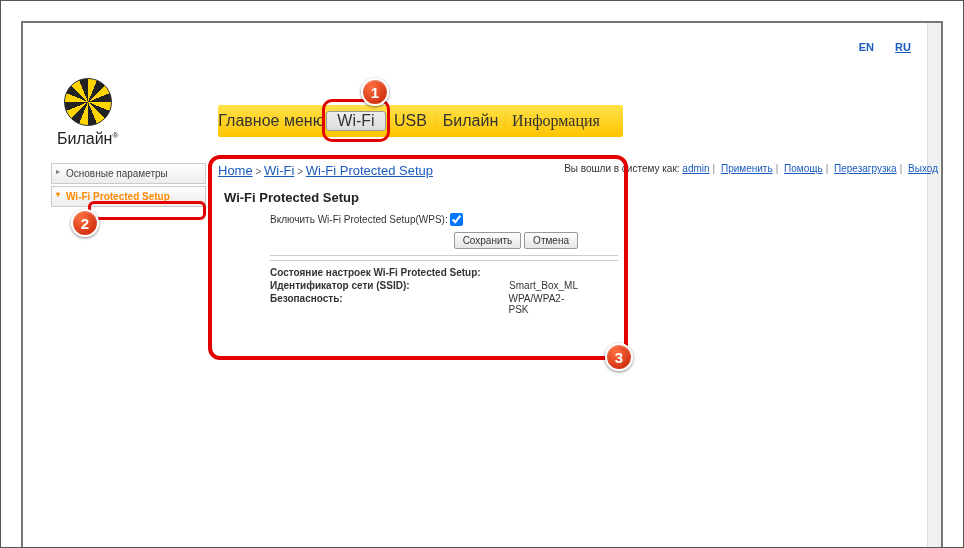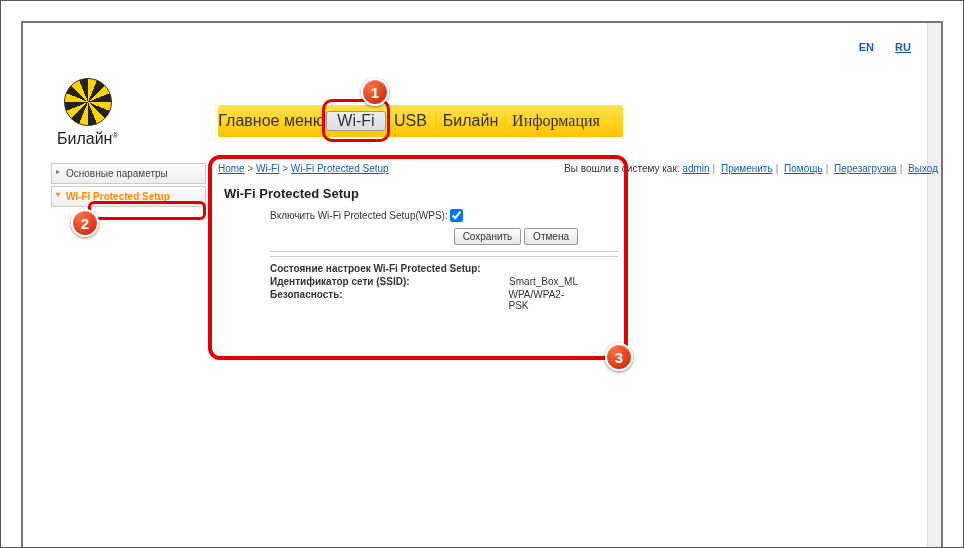--- a/index.html
+++ b/index.html
@@ -33,21 +33,21 @@
   .highlight-main { position: absolute; top: 132px; left: 185px; width: 420px; height: 205px; border: 4px solid #e20000; border-radius: 12px; z-index: 5; pointer-events: none; }
 
   .sidebar { position: absolute; top: 140px; left: 28px; width: 155px; }
   .side-item { background: linear-gradient(#fdfdfd, #ededed); border: 1px solid #ccc; padding: 4px 6px 4px 14px; font-size: 10px; color: #444; margin-bottom: 2px; position: relative; cursor: pointer; }
   .side-item::before { content: "▸"; position: absolute; left: 4px; top: 3px; font-size: 8px; color: #777; }
   .side-item.active { color: #ff8a00; font-weight: bold; }
   .side-item.active::before { content: "▾"; color: #ff8a00; }
 
   .content { position: absolute; top: 140px; left: 195px; width: 720px; font-size: 10px; color: #333; }
   .topline { display: flex; justify-content: space-between; padding-bottom: 2px; margin-bottom: 4px; }
-  .crumbs a { color: #1a5cbf; text-decoration: underline; font-size: 10px; }
+  .crumbs a { color: #1a5cbf; text-decoration: underline; font-size: 13px; }
   .crumbs { color: #666; }
   .userline { color: #333; white-space: nowrap; }
   .userline a { color: #1a5cbf; text-decoration: underline; }
   .userline .sep { color: #888; margin: 0 3px; }
 
   .page-title { font-size: 13px; font-weight: bold; padding: 6px 0 8px 6px; color: #222; }
 
   .form-area { padding-left: 52px; width: 360px; }
   .form-row { display: flex; align-items: center; margin-bottom: 6px; }
   .form-row .lbl { width: 180px; font-size: 10px; }

